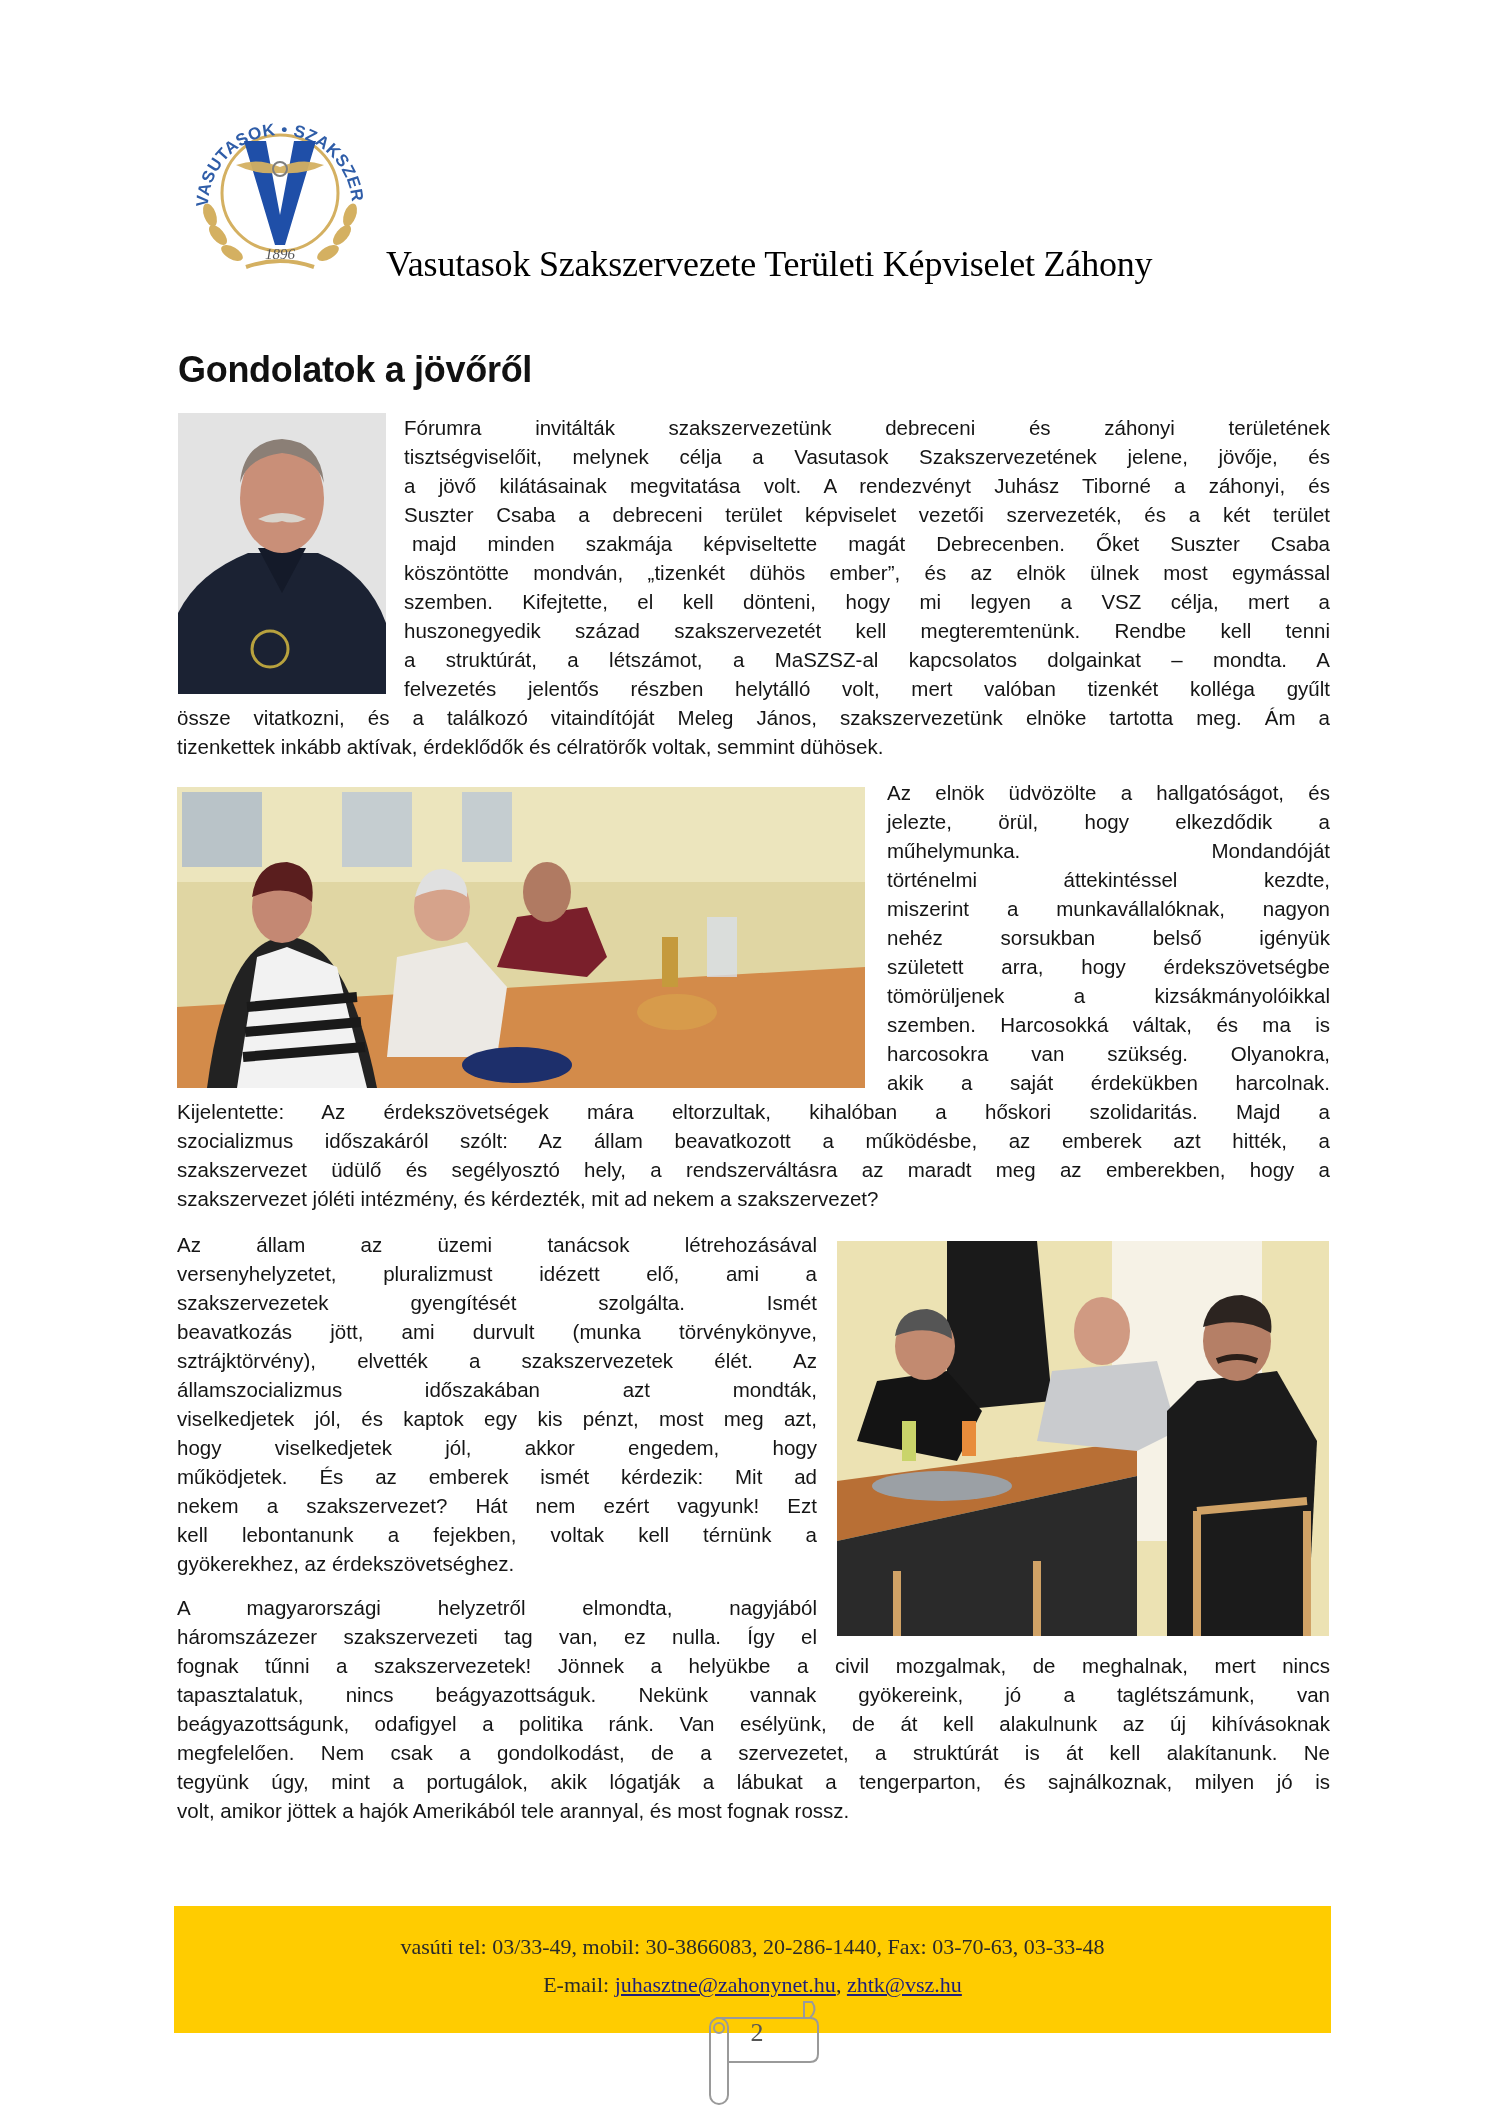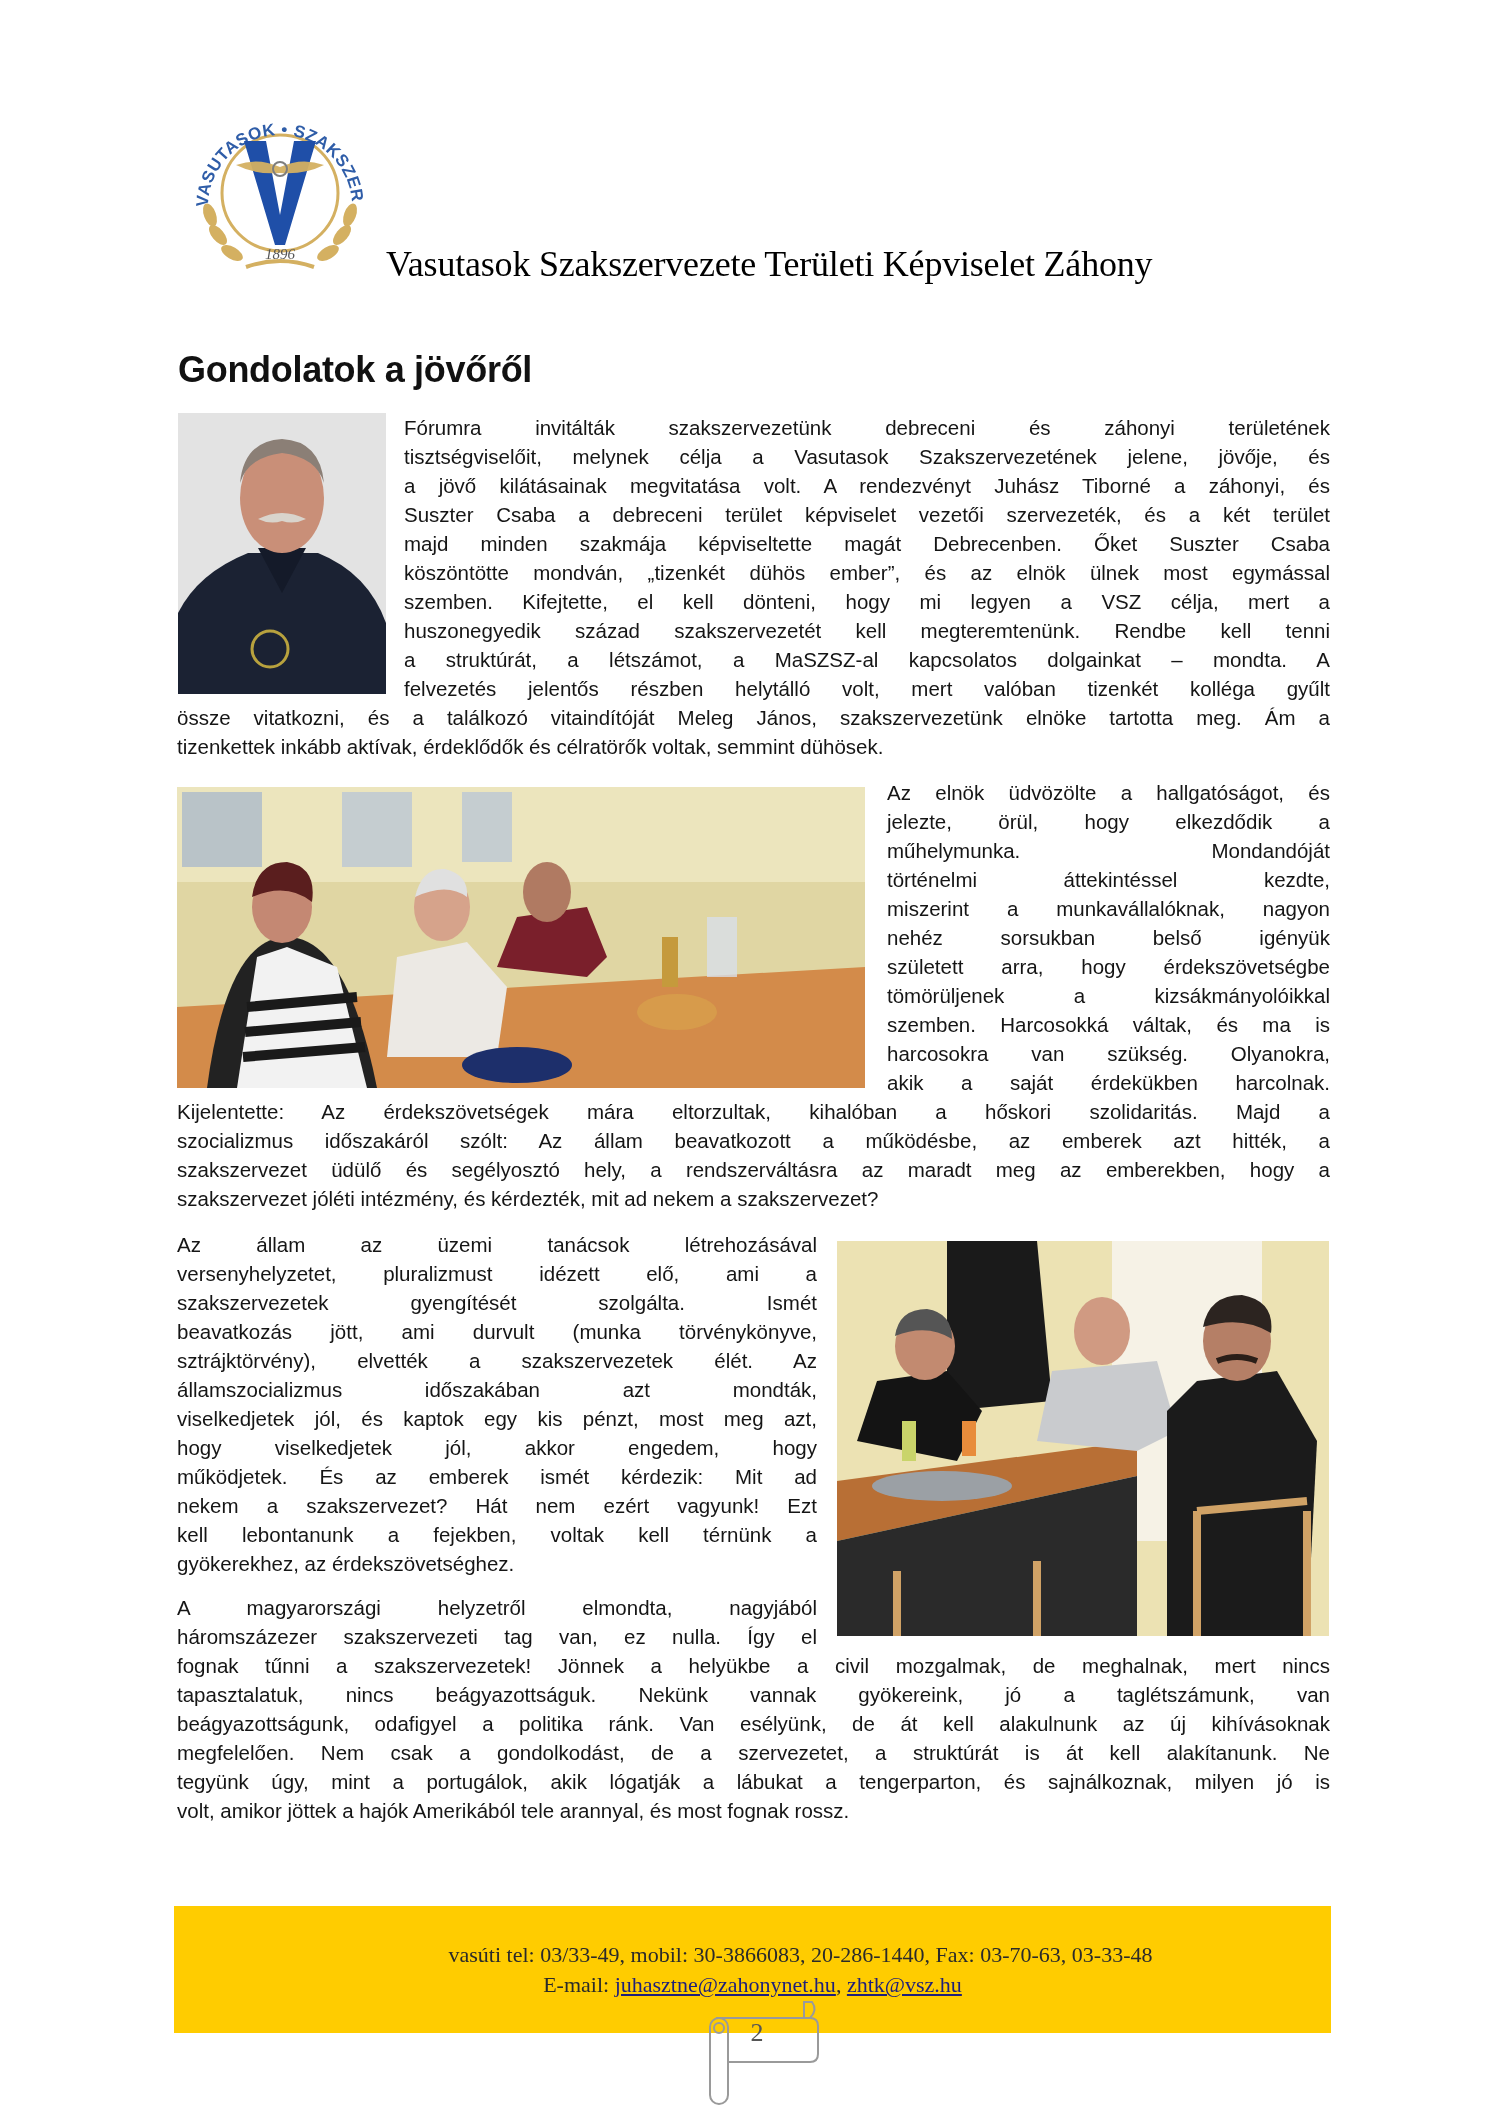--- a/index.html
+++ b/index.html
@@ -123,21 +123,21 @@
     <ellipse cx="105" cy="245" rx="70" ry="15" fill="#9ba0a5"></ellipse>
     <rect x="65" y="180" width="14" height="40" fill="#c9d46a"></rect>
     <rect x="125" y="180" width="14" height="35" fill="#e88c3b"></rect>
   </svg>
 </div>
 
 <div class="line" style="left:404px; top:413px; width:926px;"><span style="white-space: nowrap; word-spacing: 0px;">Fórumra invitálták szakszervezetünk debreceni és záhonyi területének</span></div>
 <div class="line" style="left:404px; top:442px; width:926px;"><span style="white-space: nowrap; word-spacing: 0px;">tisztségviselőit, melynek célja a Vasutasok Szakszervezetének jelene, jövője, és</span></div>
 <div class="line" style="left:404px; top:471px; width:926px;"><span style="white-space: nowrap; word-spacing: 0px;">a jövő kilátásainak megvitatása volt. A rendezvényt Juhász Tiborné a záhonyi, és</span></div>
 <div class="line" style="left:404px; top:500px; width:926px;"><span style="white-space: nowrap; word-spacing: 0px;">Suszter Csaba a debreceni terület képviselet vezetői szervezeték, és a két terület</span></div>
-<div class="line" style="left:404px; top:529px; width:926px;"><span style="white-space: nowrap; word-spacing: 0px;">majd minden szakmája képviseltette magát Debrecenben. Őket Suszter Csaba</span></div>
+<div class="line" style="left:404px; top:529px; width:926px;"><span style="white-space: nowrap; word-spacing: 0px; margin-left: 8px;">majd minden szakmája képviseltette magát Debrecenben. Őket Suszter Csaba</span></div>
 <div class="line" style="left:404px; top:558px; width:926px;"><span style="white-space: nowrap; word-spacing: 0px;">köszöntötte mondván, „tizenkét dühös ember”, és az elnök ülnek most egymással</span></div>
 <div class="line" style="left:404px; top:587px; width:926px;"><span style="white-space: nowrap; word-spacing: 0px;">szemben. Kifejtette, el kell dönteni, hogy mi legyen a VSZ célja, mert a</span></div>
 <div class="line" style="left:404px; top:616px; width:926px;"><span style="white-space: nowrap; word-spacing: 0px;">huszonegyedik század szakszervezetét kell megteremtenünk. Rendbe kell tenni</span></div>
 <div class="line" style="left:404px; top:645px; width:926px;"><span style="white-space: nowrap; word-spacing: 0px;">a struktúrát, a létszámot, a MaSZSZ-al kapcsolatos dolgainkat – mondta. A</span></div>
 <div class="line" style="left:404px; top:674px; width:926px;"><span style="white-space: nowrap; word-spacing: 0px;">felvezetés jelentős részben helytálló volt, mert valóban tizenkét kolléga gyűlt</span></div>
 <div class="line" style="left:177px; top:703px; width:1153px;"><span style="white-space: nowrap; word-spacing: 0px;">össze vitatkozni, és a találkozó vitaindítóját Meleg János, szakszervezetünk elnöke tartotta meg. Ám a</span></div>
 <div class="line last" style="left:177px; top:732px; width:1153px;"><span style="white-space: nowrap;">tizenkettek inkább aktívak, érdeklődők és célratörők voltak, semmint dühösek.</span></div>
 
 <div class="line" style="left:887px; top:778px; width:443px;"><span style="white-space: nowrap; word-spacing: 0px;">Az elnök üdvözölte a hallgatóságot, és</span></div>
 <div class="line" style="left:887px; top:807px; width:443px;"><span style="white-space: nowrap; word-spacing: 0px;">jelezte, örül, hogy elkezdődik a</span></div>
@@ -171,21 +171,21 @@
 <div class="line" style="left:177px; top:1593px; width:640px;"><span style="white-space: nowrap; word-spacing: 0px;">A magyarországi helyzetről elmondta, nagyjából</span></div>
 <div class="line" style="left:177px; top:1622px; width:640px;"><span style="white-space: nowrap; word-spacing: 0px;">háromszázezer szakszervezeti tag van, ez nulla. Így el</span></div>
 <div class="line" style="left:177px; top:1651px; width:1153px;"><span style="white-space: nowrap; word-spacing: 0px;">fognak tűnni a szakszervezetek! Jönnek a helyükbe a civil mozgalmak, de meghalnak, mert nincs</span></div>
 <div class="line" style="left:177px; top:1680px; width:1153px;"><span style="white-space: nowrap; word-spacing: 0px;">tapasztalatuk, nincs beágyazottságuk. Nekünk vannak gyökereink, jó a taglétszámunk, van</span></div>
 <div class="line" style="left:177px; top:1709px; width:1153px;"><span style="white-space: nowrap; word-spacing: 0px;">beágyazottságunk, odafigyel a politika ránk. Van esélyünk, de át kell alakulnunk az új kihívásoknak</span></div>
 <div class="line" style="left:177px; top:1738px; width:1153px;"><span style="white-space: nowrap; word-spacing: 0px;">megfelelően. Nem csak a gondolkodást, de a szervezetet, a struktúrát is át kell alakítanunk. Ne</span></div>
 <div class="line" style="left:177px; top:1767px; width:1153px;"><span style="white-space: nowrap; word-spacing: 0px;">tegyünk úgy, mint a portugálok, akik lógatják a lábukat a tengerparton, és sajnálkoznak, milyen jó is</span></div>
 <div class="line last" style="left:177px; top:1796px; width:1153px;"><span style="white-space: nowrap;">volt, amikor jöttek a hajók Amerikából tele arannyal, és most fognak rossz.</span></div>
 
 <div id="footer-band" class="abs">
-  <div class="footer-line" style="top:34px;padding-left:48px;">vasúti tel: 03/33-49, mobil: 30-3866083, 20-286-1440, Fax: 03-70-63, 03-33-48</div>
+  <div class="footer-line" style="top:26px;">vasúti tel: 03/33-49, mobil: 30-3866083, 20-286-1440, Fax: 03-70-63, 03-33-48</div>
   <div class="footer-line" style="top:64px;">
     <span>E-mail: </span><a class="footer-link">juhasztne@zahonynet.hu</a><span>, </span><a class="footer-link">zhtk@vsz.hu</a>
   </div>
 </div>
 
 <div id="page-scroll" class="abs">
   <svg width="160" height="120" viewBox="0 0 160 120">
     <path d="M 36 28 L 130 28 Q 138 28 138 36 L 138 64 Q 138 72 130 72 L 48 72" fill="none" stroke="#9a9a9a" stroke-width="2"></path>
     <path d="M 130 28 Q 138 20 132 12 L 124 12 L 124 28" fill="none" stroke="#9a9a9a" stroke-width="2"></path>
     <rect x="30" y="28" width="18" height="86" rx="9" fill="none" stroke="#9a9a9a" stroke-width="2"></rect>

